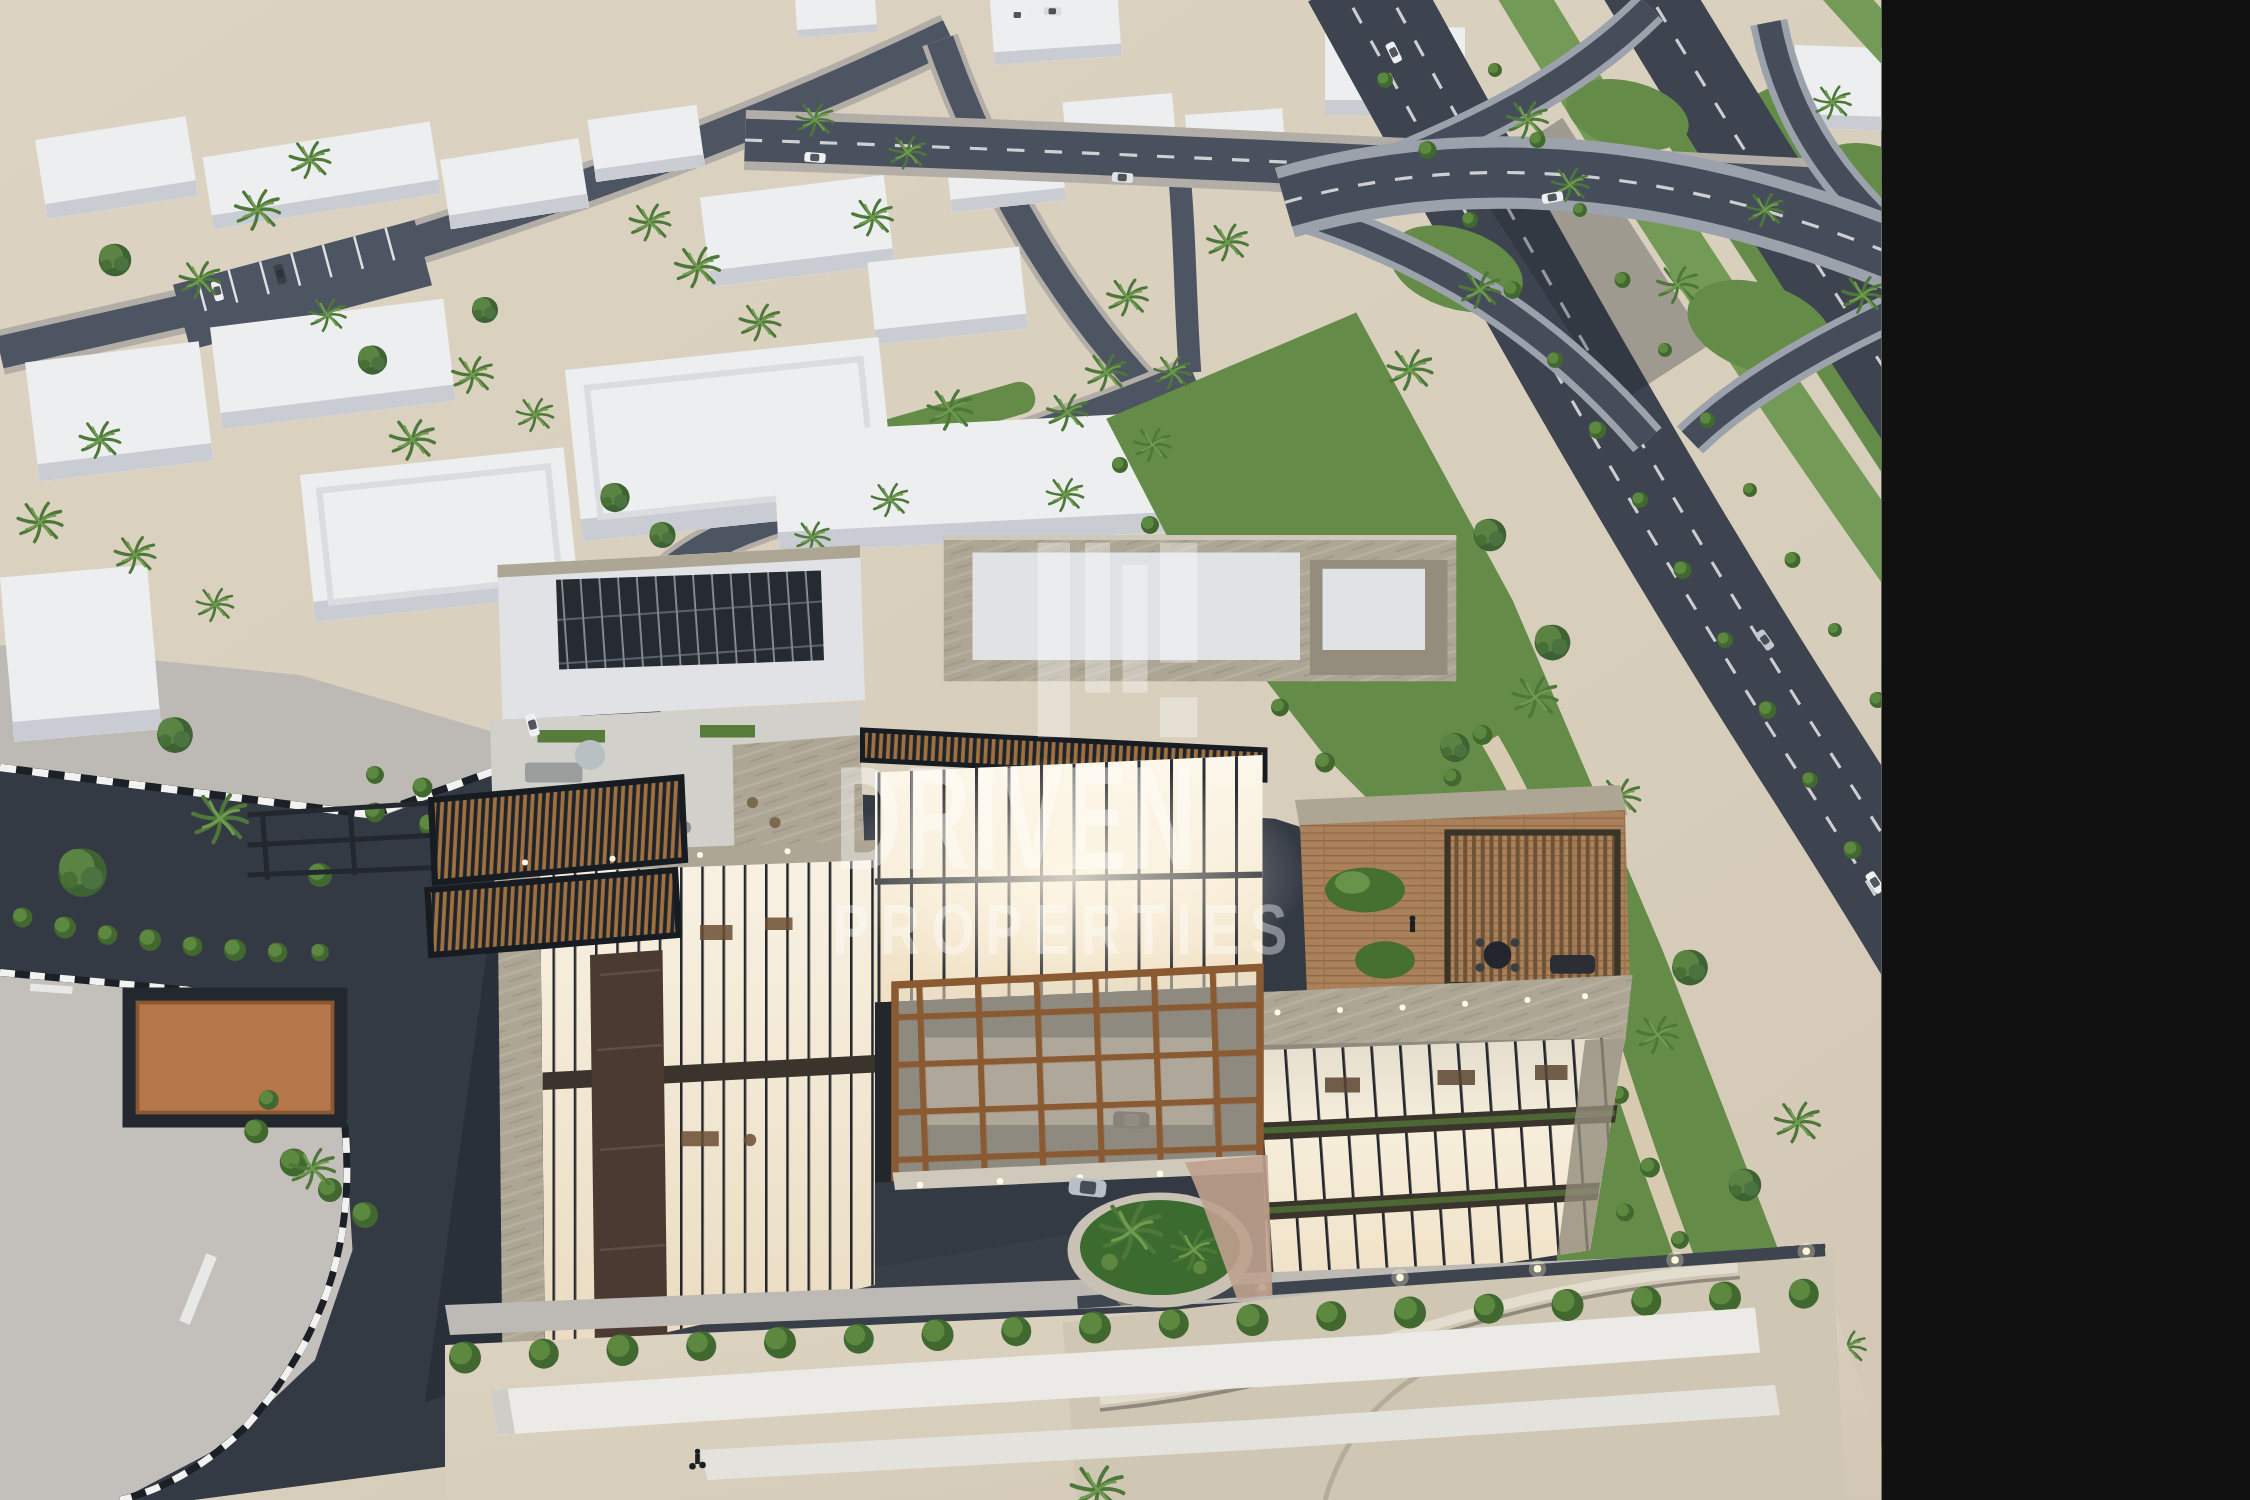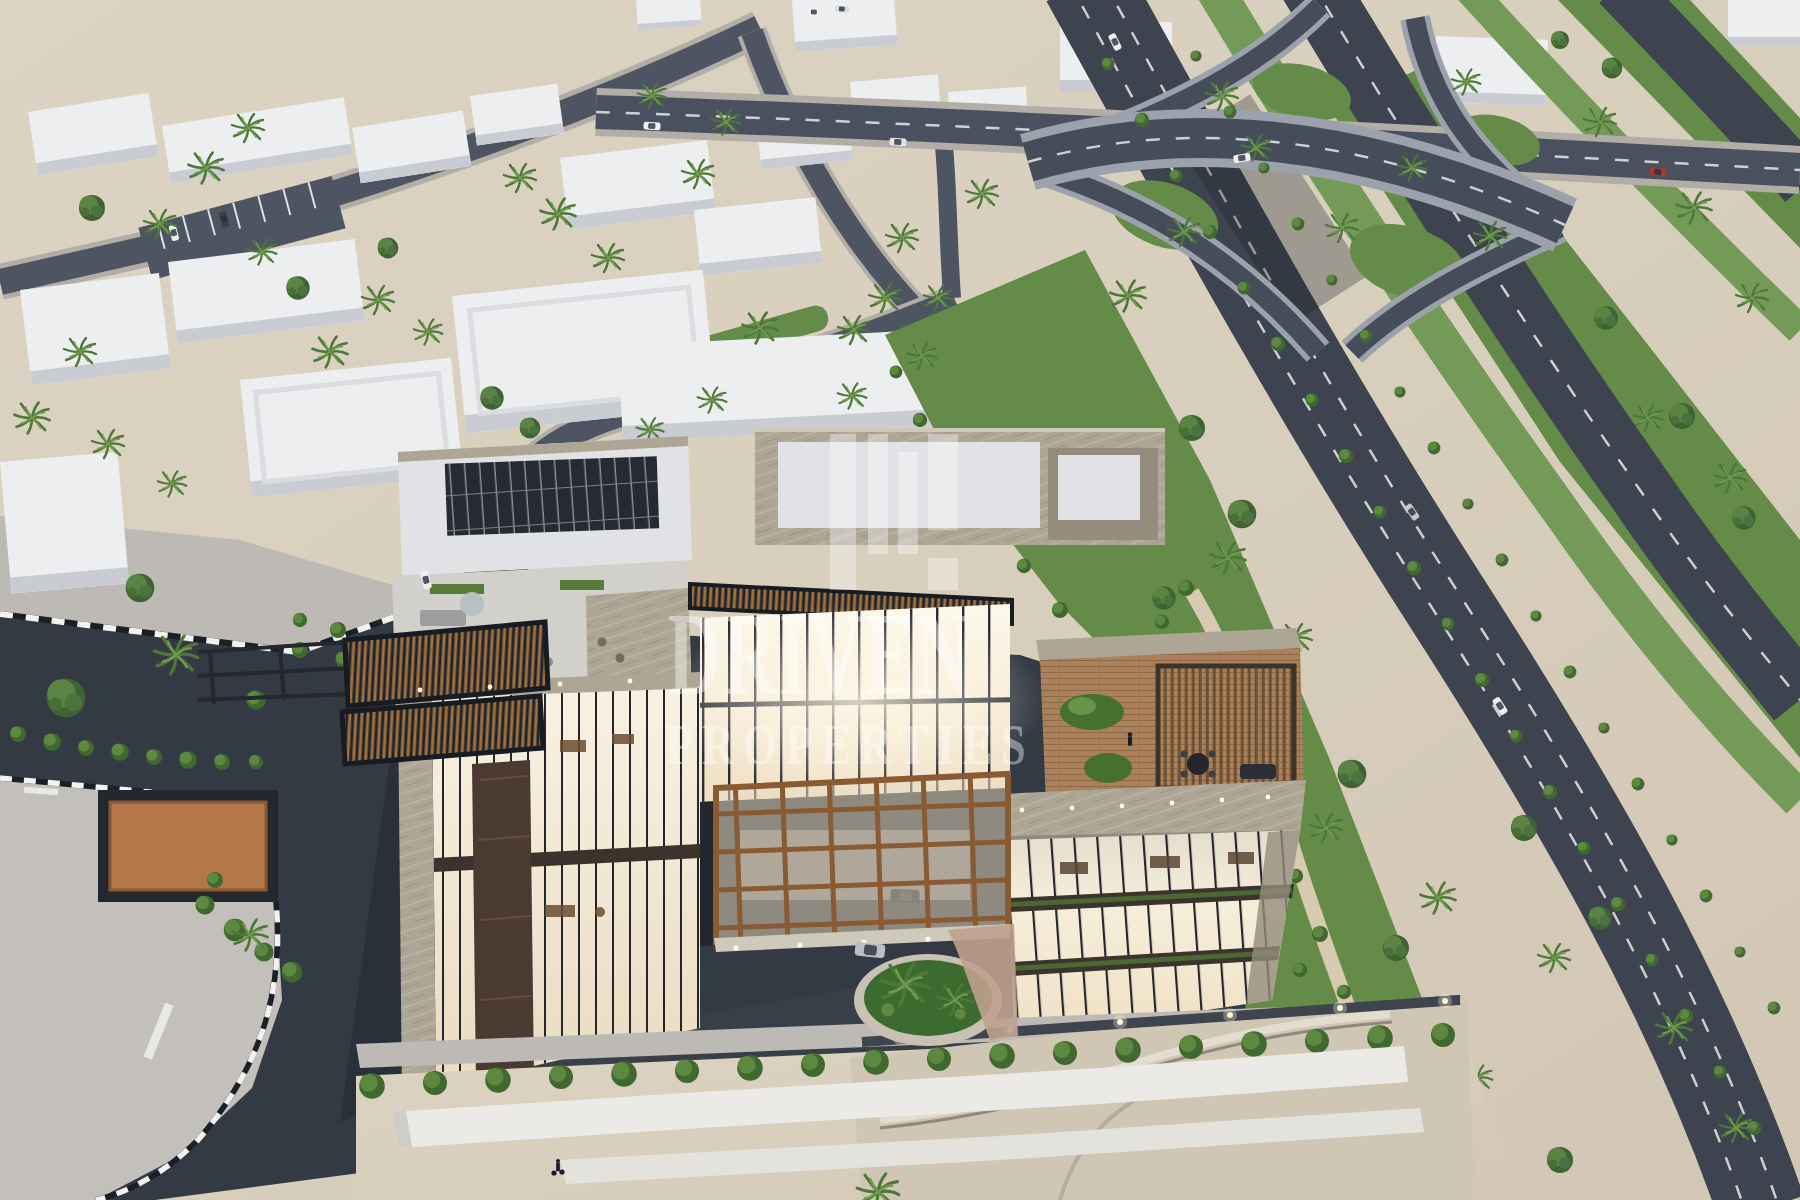--- a/index.html
+++ b/index.html
@@ -1,16 +1,16 @@
 <!DOCTYPE html>
 <html style="--sand: #d8cebc; --sand_light: #e2d9c8; --sidewalk: #bdbab5; --island: #c3bfbb; --street: #4d5462; --street_casing: #b2aea7; --asphalt: #343a44; --asphalt_light: #3d434e; --curb_white: #f2f2f0; --grass: #648c48; --grass_bright: #739a56; --bush: #45702f; --bush_light: #67944a; --tree: #3f6234; --palm: #4e7839; --palm_light: #6f9b4f; --white_face: #eceef0; --white_shade: #c9ccd2; --roof_white: #e0e2e5; --travertine: #aea695; --travertine_dark: #948c7c; --glass_warm: #f4ead6; --glass_bright: #faf3e4; --glass_dark: #2f3338; --mullion: #23262c; --wood: #8a5a33; --deck: #aa815a; --louvre: #a0713f; --frame_dark: #23282f; --highway: #3d4450; --concrete: #9ca2ab; --brick: #bfa18e; --apron: #cfc7b4; --wall_white: #eceae6; --marble_dark: #4a3a31; --car_white: #eef0f2; --car_silver: #b9bfc7; --car_red: #a43a32;"><head>
 <meta charset="utf-8">
 <style>
   html,body{margin:0;padding:0;background:#111}
-  .stage{position:relative;width:1800px;height:1200px;overflow:hidden;font-family:Liberation Serif, serif;background:#d8cebc}
+  .stage{position:relative;width:1505px;height:1200px;overflow:hidden;font-family:Liberation Sans, sans-serif;background:#d8cebc}
   .stage>svg{position:absolute;left:0;top:0}
   .watermark{position:absolute;left:0;top:0;width:1800px;height:1200px;pointer-events:none}
   .wm-brand{position:absolute;left:668px;top:596px;font-size:118px;font-weight:700;letter-spacing:4px;line-height:1;
             color:rgba(255,255,255,.42);transform:scaleX(.62);transform-origin:left top;white-space:nowrap}
   .wm-sub{position:absolute;left:666px;top:716px;font-size:57px;font-weight:700;letter-spacing:11px;line-height:1;
           color:rgba(255,255,255,.40);transform:scaleX(.78);transform-origin:left top;white-space:nowrap}
   .wm-logo{position:absolute;left:830px;top:434px;opacity:.36}
   .street{stroke:var(--street,#4d5462);fill:none}
   .casing{stroke:var(--street_casing,#b2aea7);fill:none}
   .grass{fill:var(--grass,#648c48)}

